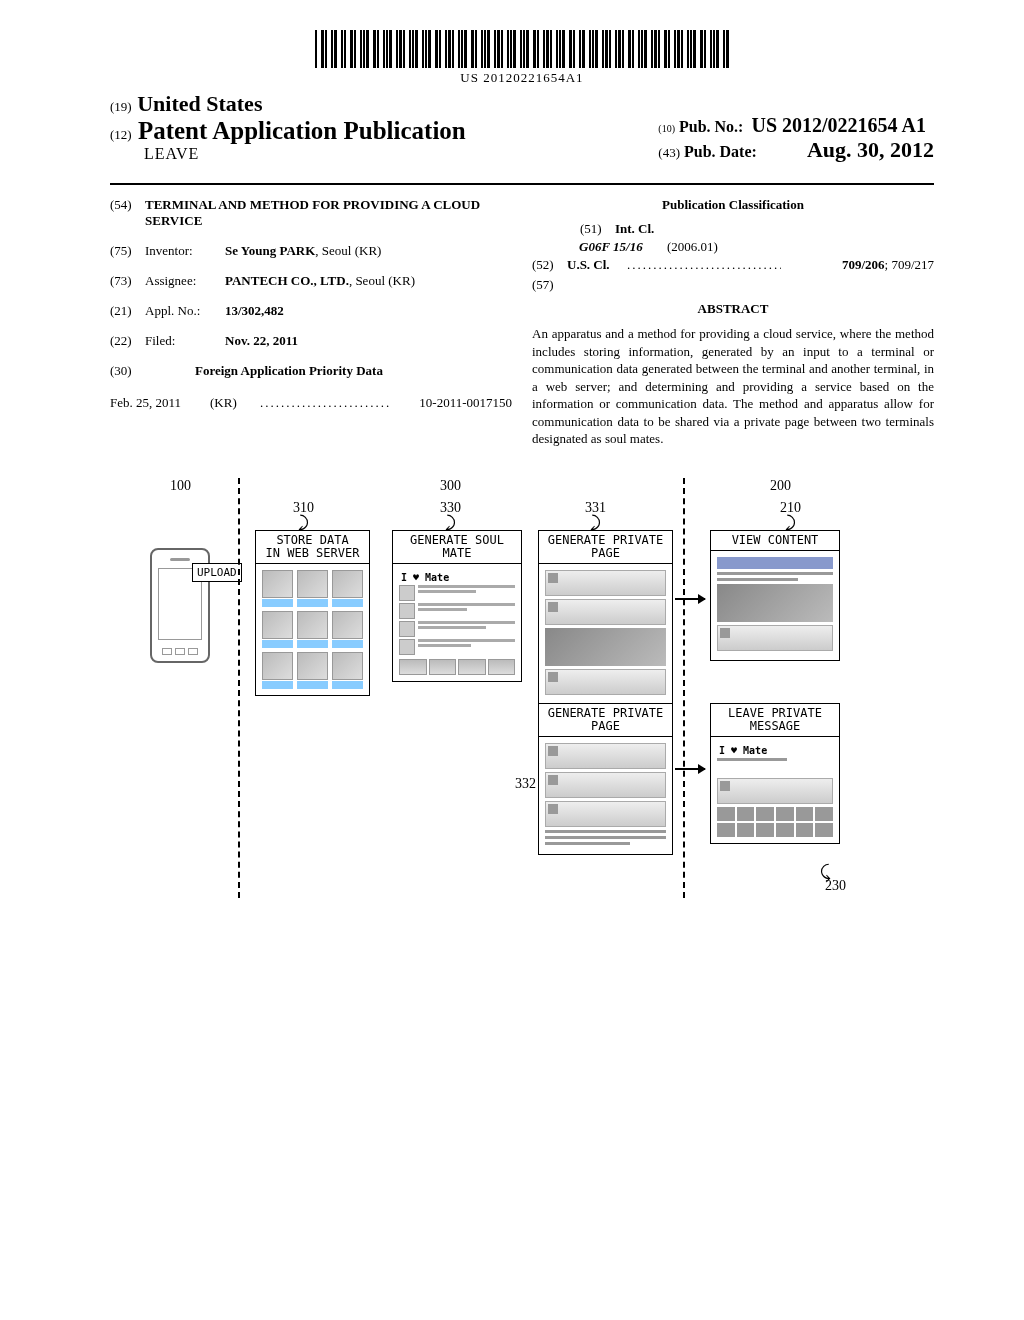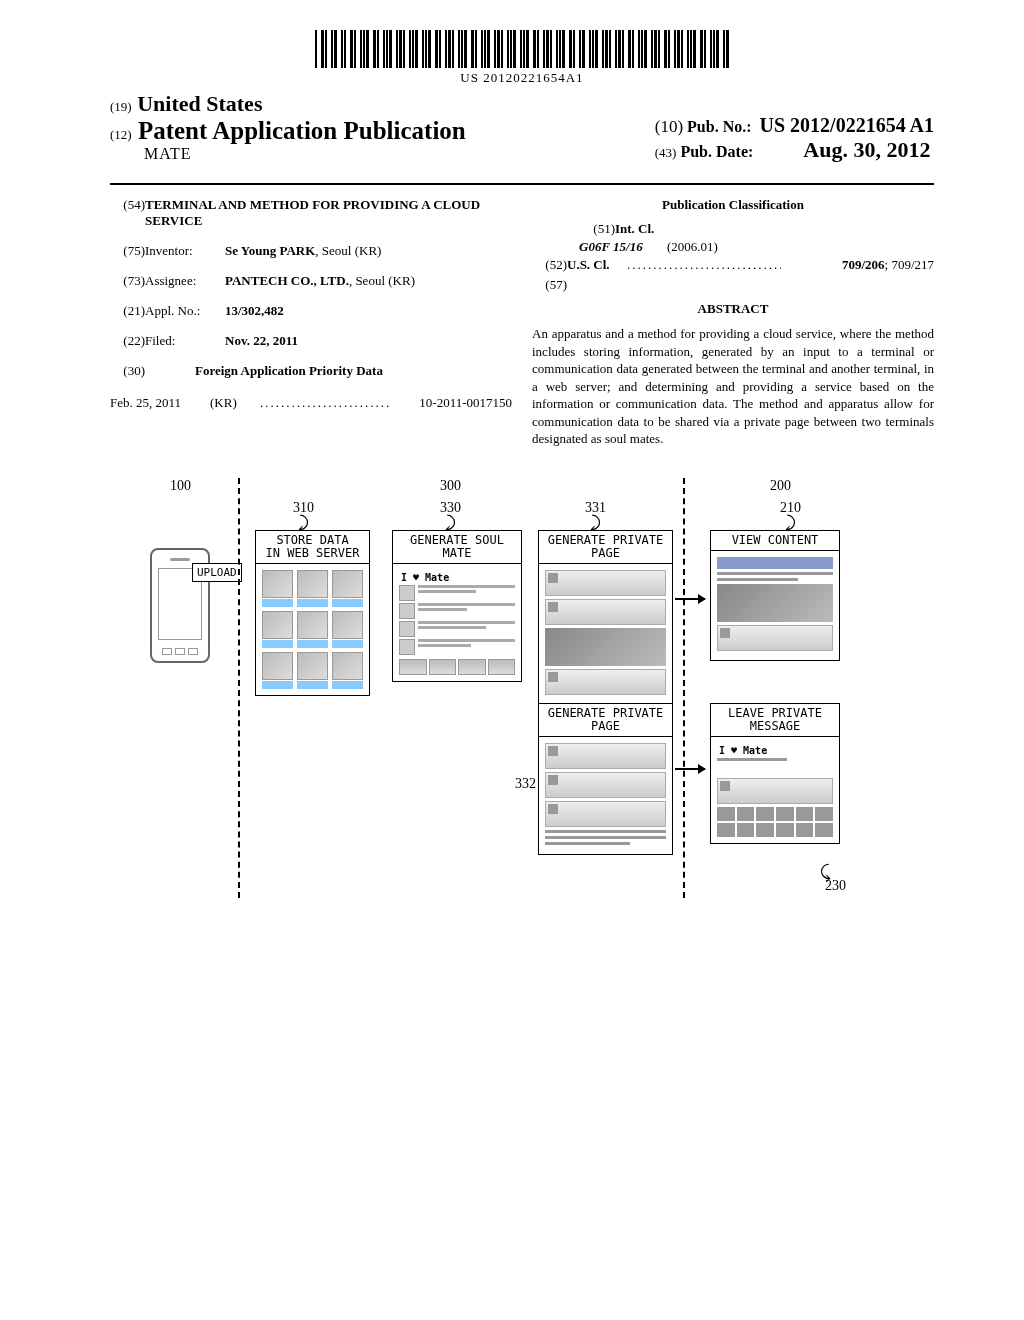--- a/index.html
+++ b/index.html
@@ -14,29 +14,29 @@
     .barcode-text { font-size: 13px; letter-spacing: 1px; margin-top: 2px; }
     .header-row { display: flex; justify-content: space-between; align-items: flex-end; border-bottom: 2px solid #000; padding-bottom: 20px; margin-bottom: 12px; }
     .header-left { }
     .header-left .line1 { font-size: 22px; font-weight: bold; }
     .header-left .line1 .code { font-size: 13px; font-weight: normal; }
     .header-left .line2 { font-size: 25px; font-weight: bold; }
     .header-left .line2 .code { font-size: 13px; font-weight: normal; }
     .header-left .line3 { font-size: 16px; font-weight: normal; letter-spacing: 1px; padding-left: 34px; }
     .header-right { text-align: left; font-size: 16px; }
     .header-right .pubno { }
-    .header-right .pubno .code { font-size: 17px; }
+    .header-right .pubno .code { font-size: 10px; }
     .header-right .pubno .val { font-size: 20px; font-weight: bold; }
     .header-right .pubdate .code { font-size: 13px; }
     .header-right .pubdate .label { font-size: 16px; font-weight: bold; }
     .header-right .pubdate .val { font-size: 22px; font-weight: bold; margin-left: 50px; }
     .biblio { display: flex; gap: 20px; font-size: 13px; margin-bottom: 20px; }
     .biblio-col { flex: 1; }
     .biblio-row { display: flex; margin-bottom: 14px; }
-    .biblio-code { width: 35px; text-align: right; }
+    .biblio-code { width: 35px; }
     .biblio-label { width: 80px; }
     .biblio-val { flex: 1; }
     .title-text { font-weight: bold; text-transform: uppercase; }
     .foreign-header { font-weight: bold; margin-left: 50px; margin-bottom: 2px; }
     .foreign-row { display: flex; }
     .foreign-row .date { width: 100px; }
     .foreign-row .country { width: 50px; }
     .foreign-row .dots { flex: 1; overflow: hidden; letter-spacing: 2px; }
     .foreign-row .number { }
     .classification-header { font-weight: bold; text-align: center; margin-bottom: 8px; }
@@ -216,21 +216,21 @@
           <span class="thick"></span>
       </div>
       <div class="barcode-text">US 20120221654A1</div>
     </div>
   </div>
 
   <div class="header-row">
     <div class="header-left">
       <div class="line1"><span class="code">(19)</span> <span>United States</span></div>
       <div class="line2"><span class="code">(12)</span> <span>Patent Application Publication</span></div>
-      <div class="line3">MATE</div>
+      <div class="line3">LEAVE</div>
     </div>
     <div class="header-right">
       <div class="pubno"><span class="code">(10)</span> <span class="label bold">Pub. No.:</span>&nbsp;&nbsp;<span class="val">US 2012/0221654 A1</span></div>
       <div class="pubdate"><span class="code">(43)</span> <span class="label">Pub. Date:</span><span class="val">Aug. 30, 2012</span></div>
     </div>
   </div>
 
   <div class="biblio">
     <div class="biblio-col">
       <div class="biblio-row">

